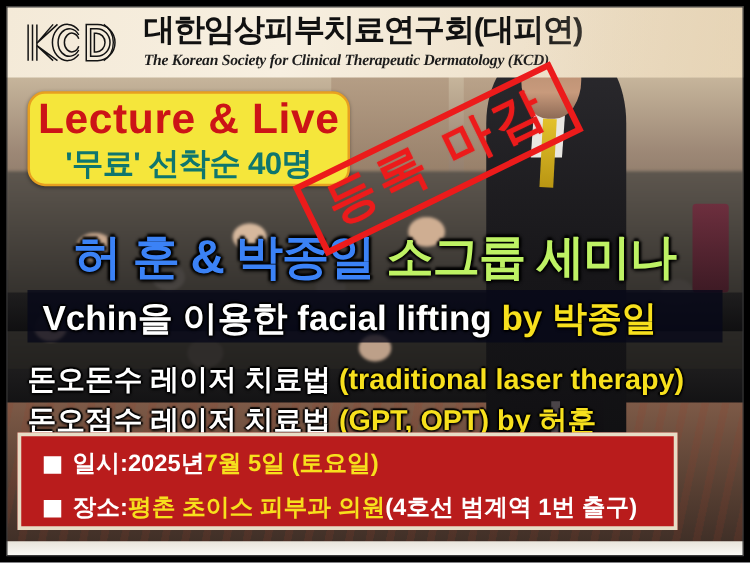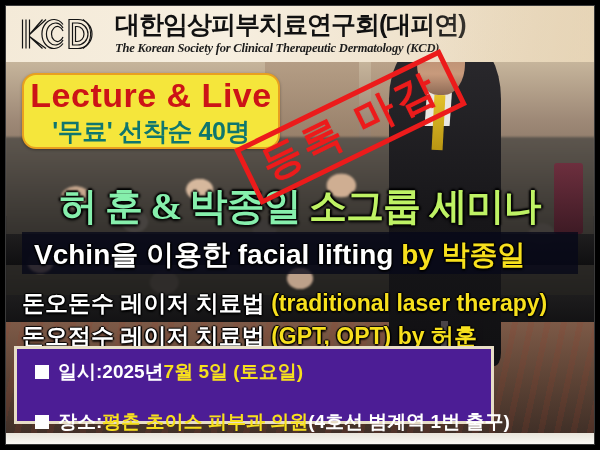--- a/index.html
+++ b/index.html
@@ -187,21 +187,21 @@
   
   .headline{
     position:absolute;left:0;top:187px;width:100%;
     text-align:center;z-index:25;
     font-size:38px;font-weight:bold;line-height:1;
     letter-spacing:-1px;
     text-shadow:
       -2px 0 2px rgba(0,0,0,.95), 2px 0 2px rgba(0,0,0,.95),
       0 -2px 2px rgba(0,0,0,.95), 0 2px 3px rgba(0,0,0,.95);
   }
-  .hl-a{color:#86efac;font-family:Liberation Serif, serif;}
+  .hl-a{color:#3b82f6;}
   .hl-b{color:#bef264;}
 
   
   .prog-band{
     position:absolute;left:22px;top:232px;width:556px;height:42px;
     background:rgba(6,8,24,.78);
     z-index:22;
   }
   .prog{
     position:absolute;z-index:26;
@@ -212,38 +212,38 @@
       0 -1.5px 1px rgba(0,0,0,.95), 0 1.5px 2px rgba(0,0,0,.95);
   }
   .prog-1{left:34px;top:241px;}
   .prog-2{left:22px;top:292px;font-size:23px;}
   .prog-3{left:22px;top:325px;font-size:23px;}
   .w{color:#ffffff;}
   .y{color:#f7e01d;}
 
   
   .infobox{
-    position:absolute;left:14px;bottom:26px;width:480px;height:78px;
-    background:#4c1d95;
+    position:absolute;left:14px;bottom:26px;width:528px;height:78px;
+    background:#b91c1c;
     border:3px solid #e7ddc6;
     box-sizing:border-box;
     z-index:30;
     padding:7px 0 0 0;
   }
   .info-row{
     display:flex;align-items:center;
     margin:4px 0 0 18px;
     font-size:19px;font-weight:bold;line-height:1.25;
     white-space:nowrap;
   }
   .bullet{
     display:inline-block;width:14px;height:14px;
     background:#ffffff;margin-right:9px;flex:0 0 auto;
   }
-  .info-row + .info-row{margin-top:26px;}
+  .info-row + .info-row{margin-top:11px;}
 
   .nowrap{white-space:nowrap;}
 </style>
 </head>
 <body>
 
 <div id="poster">
 
   <div class="photo">
     <div class="hall-wall"></div>

